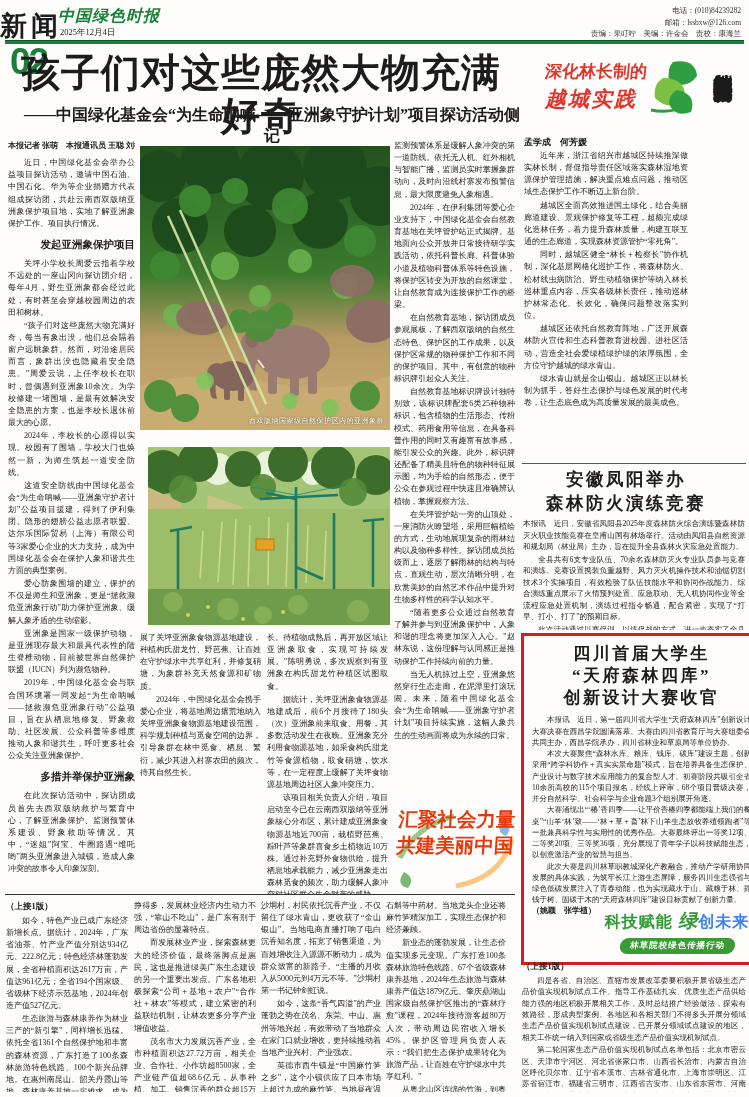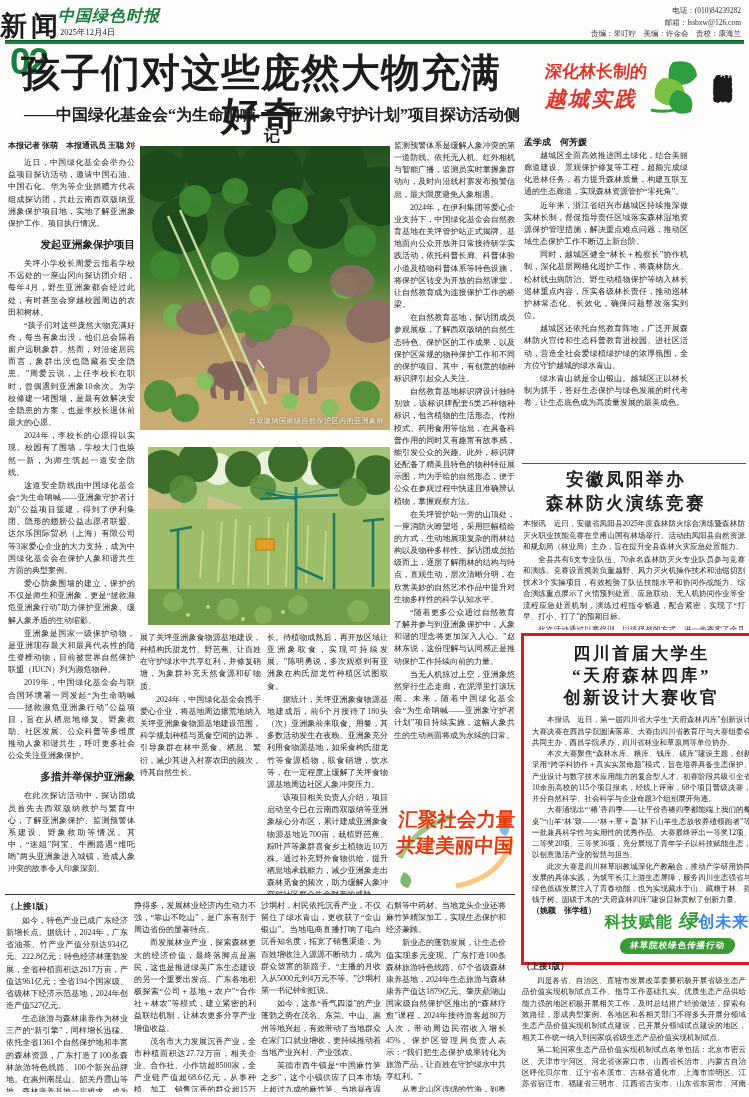--- a/index.html
+++ b/index.html
@@ -300,22 +300,22 @@
       <path d="M30,6 Q52,2 54,20 Q44,34 26,26 Q24,12 30,6Z" fill="#2f9e41"></path>
       <path d="M20,22 Q44,22 42,44 Q26,56 12,42 Q10,28 20,22Z" fill="#7cc142"></path>
       <path d="M34,34 Q54,38 48,56 Q32,62 26,48 Q26,38 34,34Z" fill="#2f9e41"></path>
       <path d="M8,54 Q26,58 44,50" stroke="#2f9e41" stroke-width="3" fill="none"></path>
     </svg>
     <div class="l1">深化林长制的</div>
     <div class="l2">越城实践</div>
   </div>
   <div class="yc-authors">孟学成　何芳媛</div>
   <div class="col" id="yc-body">
+      <div class="para">近年来，浙江省绍兴市越城区持续推深做实林长制，督促指导责任区域落实森林湿地资源保护管理措施，解决重点难点问题，推动区域生态保护工作不断迈上新台阶。</div>
       <div class="para">越城区全面高效推进国土绿化，结合美丽廊道建设、景观保护修复等工程，超额完成绿化造林任务，着力提升森林质量，构建互联互通的生态廊道，实现森林资源管护“零死角”。</div>
-      <div class="para">近年来，浙江省绍兴市越城区持续推深做实林长制，督促指导责任区域落实森林湿地资源保护管理措施，解决重点难点问题，推动区域生态保护工作不断迈上新台阶。</div>
       <div class="para">同时，越城区健全“林长＋检察长”协作机制，深化基层网格化巡护工作，将森林防火、松材线虫病防治、野生动植物保护等纳入林长巡林重点内容，压实各级林长责任，推动巡林护林常态化、长效化，确保问题整改落实到位。</div>
       <div class="para">越城区还依托自然教育阵地，广泛开展森林防火宣传和生态科普教育进校园、进社区活动，营造全社会爱绿植绿护绿的浓厚氛围，全方位守护越城的绿水青山。</div>
       <div class="para">绿水青山就是金山银山。越城区正以林长制为抓手，答好生态保护与绿色发展的时代考卷，让生态底色成为高质量发展的最美成色。</div>
     </div>
   <div class="vert-headline">林长制助推浙江绍兴越城区生态保护迈上新台阶</div>
 
   <div class="side-divider" style="top:463px"></div>
 
   <div class="ah-headline">
     <div>安徽凤阳举办</div>

